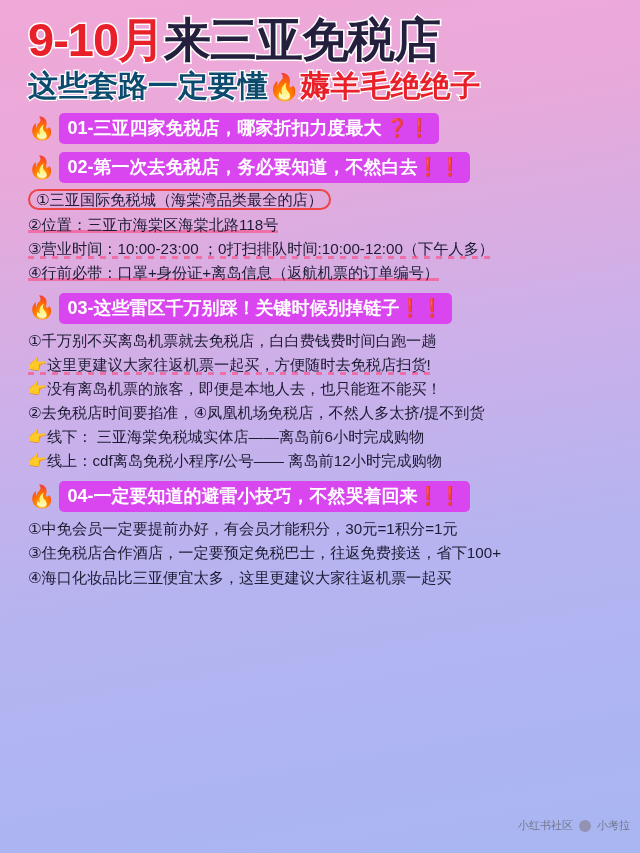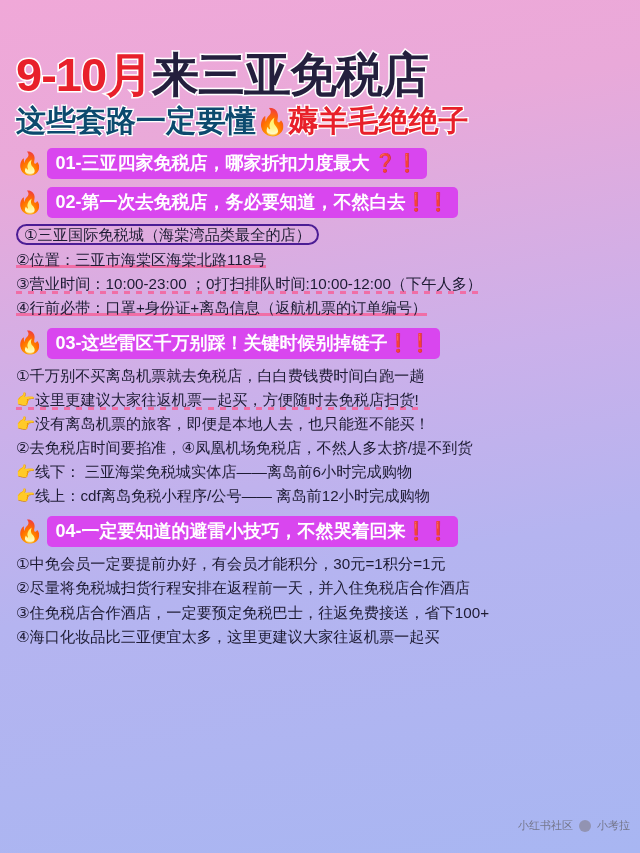--- a/index.html
+++ b/index.html
@@ -5,23 +5,23 @@
   html,body{margin:0;padding:0;}
   body{
     width:640px;height:853px;
     font-family:"Liberation Sans","DejaVu Sans",sans-serif;
     background:linear-gradient(170deg,#f0a8d8 0%,#e9a9d9 18%,#cbb0ea 45%,#b5b4f0 65%,#a8b6f2 100%);
     overflow:hidden;
     position:relative;
   }
   .page{
     position:absolute;inset:0;
-    padding:14px 12px 10px 16px;
+    padding:14px 12px 10px 28px;
     box-sizing:border-box;
-    display:flex;flex-direction:column;margin-top:35px;
+    display:flex;flex-direction:column;
   }
 
   
   .title-wrap{margin:2px 0 4px 0;}
   .title-1{
     font-size:47px;line-height:1.02;font-weight:bold;
     letter-spacing:-1px;
     white-space:nowrap;
   }
   .t-red{color:#e8202a;-webkit-text-stroke:3px #ffffff;paint-order:stroke fill;}
@@ -57,21 +57,21 @@
     margin:1px 0;
   }
   .u-wavy{
     background-image:linear-gradient(90deg,#f06ea6 0 6px,transparent 6px 12px);
     background-repeat:repeat-x;
     background-size:12px 3px;
     background-position:0 100%;
     padding-bottom:2px;
   }
   .u-solid{box-shadow:inset 0 -3px 0 #f06ea6;}
-  .u-box{border:2px solid #4c1d95;border-radius:14px;padding:0 6px;}
+  .u-box{border:2px solid #ef4444;border-radius:14px;padding:0 6px;}
 
   
   .watermark{
     position:absolute;right:10px;bottom:20px;
     font-size:11px;color:#6b6b7a;opacity:.85;
     display:flex;align-items:center;gap:6px;
   }
   .wm-dot{
     width:12px;height:12px;border-radius:50%;
     background:#8e8ea8;display:inline-block;
@@ -126,21 +126,20 @@
     </div>
   </div>
 
   <div class="section">
     <div class="sec-head">
       <span class="sec-fire">🔥</span>
       <span class="sec-title">04-一定要知道的避雷小技巧，不然哭着回来❗❗</span>
     </div>
     <div class="body">
       <div class="line">①中免会员一定要提前办好，有会员才能积分，30元=1积分=1元</div>
-      <div class="line">②尽量将免税城扫货行程安排在返程前一天，并入住免税店合作酒店</div>
       <div class="line">③住免税店合作酒店，一定要预定免税巴士，往返免费接送，省下100+</div>
       <div class="line">④海口化妆品比三亚便宜太多，这里更建议大家往返机票一起买</div>
     </div>
   </div>
 
   <div class="watermark">
     <span>小红书社区</span>
     <span class="wm-dot"></span>
     <span>小考拉</span>
   </div>

